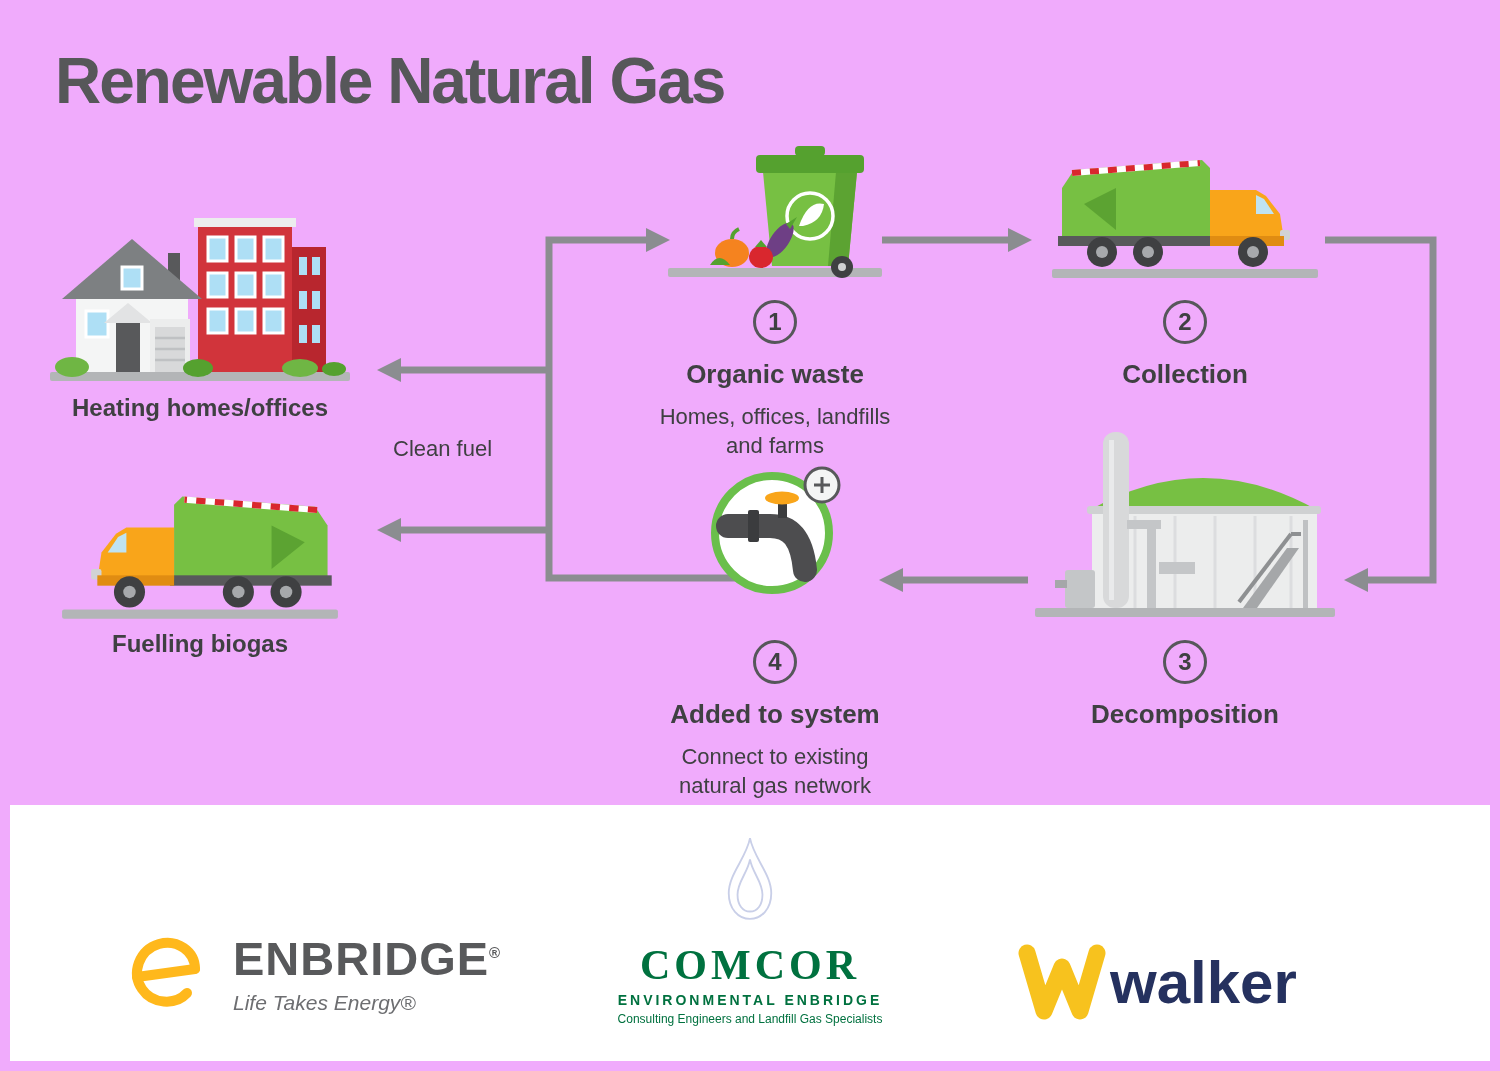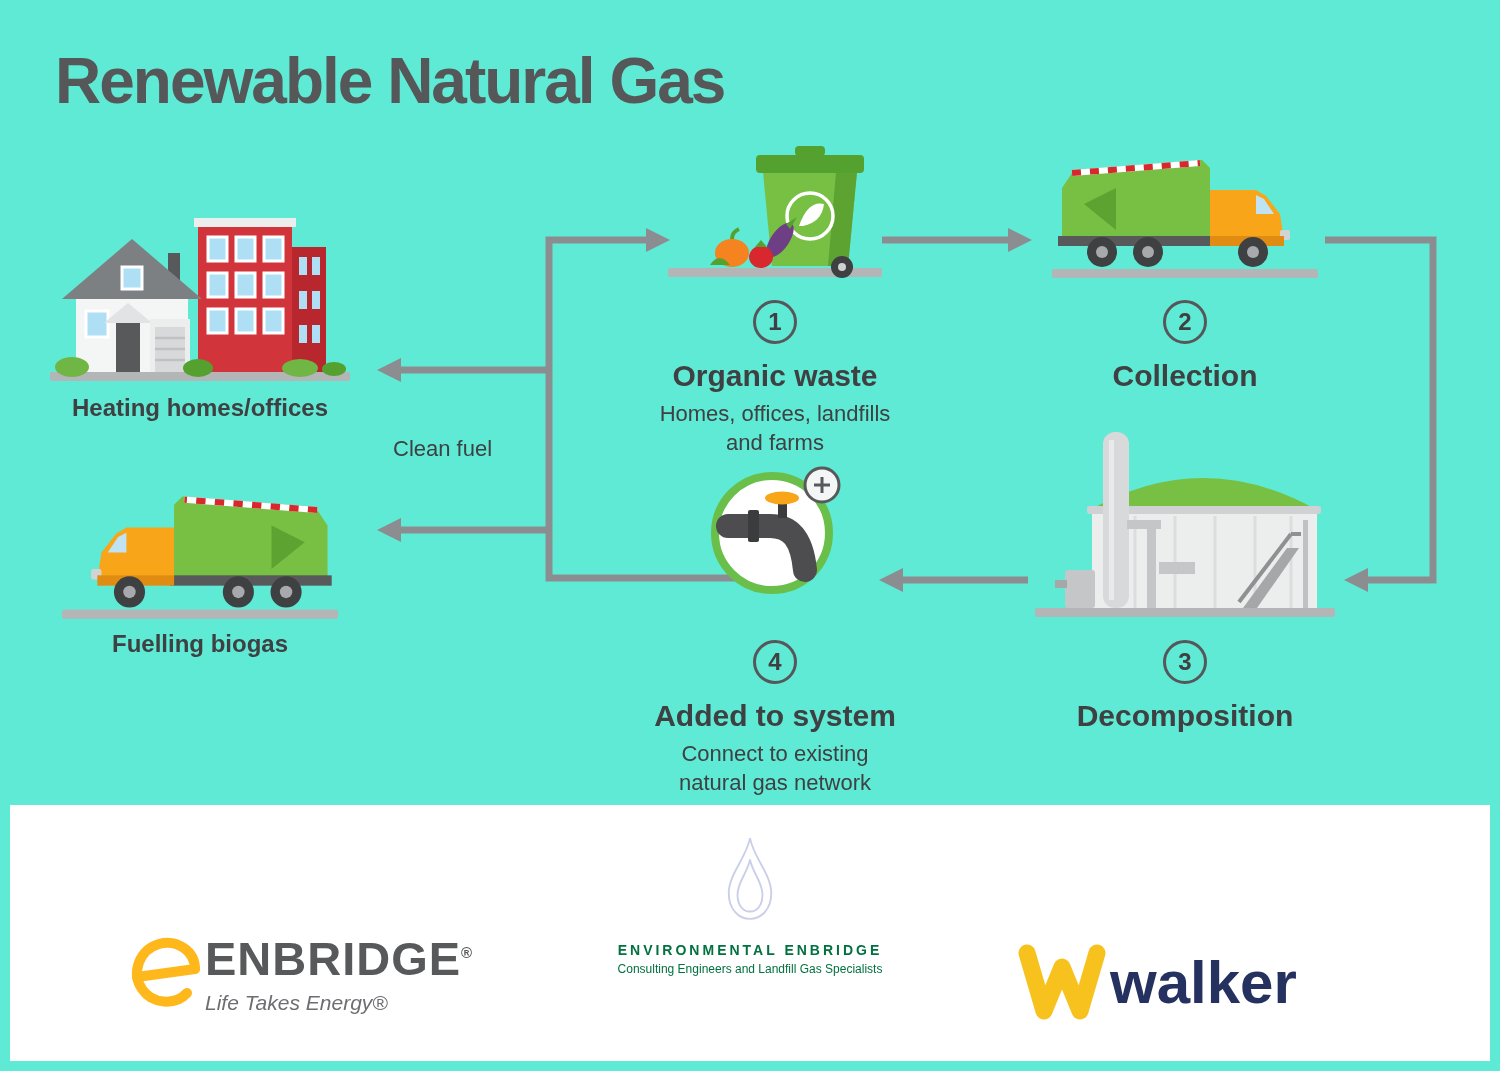--- a/index.html
+++ b/index.html
@@ -1,43 +1,43 @@
 <!DOCTYPE html>
 <html><head>
 <meta charset="utf-8">
 <style>
   * { margin:0; padding:0; box-sizing:border-box; }
   html,body { background:#d9dadb; }
   body { font-family:"Liberation Sans", sans-serif; }
-  .canvas { position:relative; width:1500px; height:1071px; background:#5eead4; overflow:hidden; margin:0 auto; }
+  .canvas { position:relative; width:1500px; height:1071px; background:#f0abfc; overflow:hidden; margin:0 auto; }
 
   .title { position:absolute; left:55px; top:44px; font-size:64px; font-weight:bold;
            color:#565759; letter-spacing:-2px; }
 
   .arrows { position:absolute; left:0; top:0; pointer-events:none; }
 
   .step { position:absolute; display:flex; flex-direction:column; align-items:center; }
   .icon-wrap { display:flex; align-items:flex-end; justify-content:center; width:100%; }
   .num { width:44px; height:44px; border:3px solid #56575a; border-radius:50%;
          display:flex; align-items:center; justify-content:center;
          font-size:24px; font-weight:bold; color:#3f4042; margin-top:20px; background:transparent; }
-  .step-title { font-size:30px; font-weight:bold; color:#3f4042; margin-top:15px; text-align:center; }
+  .step-title { font-size:26px; font-weight:bold; color:#3f4042; margin-top:15px; text-align:center; }
   .step-desc { font-size:22px; color:#3f4042; text-align:center; line-height:1.32;
-               margin-top:6px; white-space:pre-line; }
+               margin-top:12px; white-space:pre-line; }
 
   .output { position:absolute; display:flex; flex-direction:column; align-items:center; }
   .output-label { font-size:24px; font-weight:bold; color:#3f4042; text-align:center; margin-top:9px; }
   .flip { transform:scaleX(-1); }
 
   .clean-fuel { position:absolute; left:393px; top:436px; width:134px; text-align:left;
                 font-size:22px; color:#3f4042; }
 
   .footer { position:absolute; left:10px; right:10px; top:805px; bottom:10px; background:#ffffff; }
 
-  .enbridge { position:absolute; left:115px; top:126px; display:flex; align-items:center; gap:0; }
+  .enbridge { position:absolute; left:115px; top:126px; display:flex; align-items:center; gap:28px; }
   .enbridge-text { display:flex; flex-direction:column; }
   .enbridge-name { font-size:47px; font-weight:bold; color:#58595b; letter-spacing:1px; }
   .enbridge-name sup { font-size:15px; vertical-align:super; }
   .enbridge-tagline { font-size:21px; font-style:italic; color:#6d6e71; margin-top:5px; }
 
   .comcor { position:absolute; left:50%; transform:translateX(-50%); top:16px; width:360px;
             display:flex; flex-direction:column; align-items:center; text-align:center; }
   .comcor-name { font-family:"Liberation Serif", serif; font-size:42px; font-weight:bold;
                  color:#00713f; letter-spacing:4px; margin-top:2px; }
   .comcor-subtitle { font-size:14px; font-weight:bold; color:#00713f; letter-spacing:3px; margin-top:3px; }
@@ -266,20 +266,21 @@
         <div class="enbridge-name"><span>ENBRIDGE</span><sup>®</sup></div>
         <div class="enbridge-tagline">Life Takes Energy®</div>
       </div>
     </div>
 
     <div class="comcor">
       <svg width="66" height="118" viewBox="0 0 90 120">
         <path d="M45 3 C40 30 16 52 16 78 C16 99 29 113 45 113 C61 113 74 99 74 78 C74 52 50 30 45 3 Z" fill="none" stroke="#c9cfe8" stroke-width="2.5"></path>
         <path d="M45 32 C42 50 28 62 28 80 C28 94 35 103 45 103 C55 103 62 94 62 80 C62 62 48 50 45 32 Z" fill="none" stroke="#c9cfe8" stroke-width="2.5"></path>
       </svg>
+      <div class="comcor-name">COMCOR</div>
       <div class="comcor-subtitle">ENVIRONMENTAL ENBRIDGE</div>
       <div class="comcor-tagline">Consulting Engineers and Landfill Gas Specialists</div>
     </div>
 
     <div class="walker">
       <svg width="95" height="82" viewBox="0 0 95 82">
         <path d="M12 12 L29 70 L47 26 L65 70 L82 12" fill="none" stroke="#f7c21e" stroke-width="17" stroke-linecap="round" stroke-linejoin="round"></path>
       </svg>
       <div class="walker-name">walker</div>
     </div>

